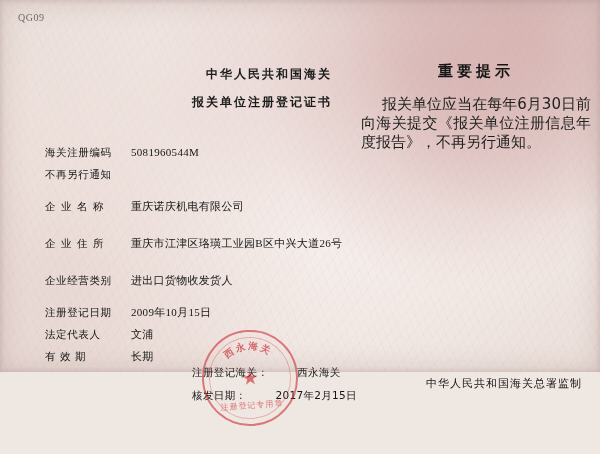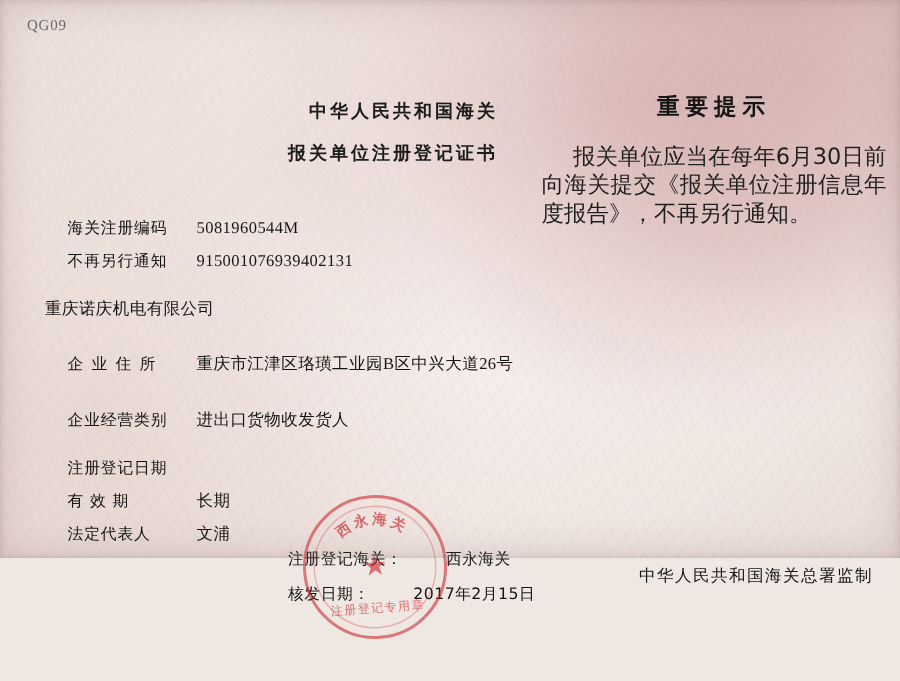--- a/index.html
+++ b/index.html
@@ -156,49 +156,50 @@
 
     <div class="fields">
 
       <div class="field">
         <div class="f-label">海关注册编码</div>
         <div class="f-value">5081960544M</div>
       </div>
 
       <div class="field gap">
         <div class="f-label">不再另行通知</div>
-        <div class="f-value">915001076939402131</div>
       </div>
 
       <div class="field biggap">
+        <div class="f-label spread">企业名称</div>
         <div class="f-value">重庆诺庆机电有限公司</div>
       </div>
 
       <div class="field biggap">
         <div class="f-label spread">企业住所</div>
         <div class="f-value">重庆市江津区珞璜工业园B区中兴大道26号</div>
       </div>
 
       <div class="field gap">
         <div class="f-label">企业经营类别</div>
         <div class="f-value">进出口货物收发货人</div>
       </div>
 
       <div class="field">
         <div class="f-label">注册登记日期</div>
+        <div class="f-value">2009年10月15日</div>
+      </div>
+
+      <div class="field">
+        <div class="f-label">法定代表人</div>
+        <div class="f-value">文浦</div>
       </div>
 
       <div class="field">
         <div class="f-label">有 效 期</div>
         <div class="f-value">长期</div>
-      </div>
-
-      <div class="field">
-        <div class="f-label">法定代表人</div>
-        <div class="f-value">文浦</div>
       </div>
 
     </div>
 
     <div class="sign-left">
       <div class="sign-row">
         <span class="s-label">注册登记海关：</span>
         <span class="s-value">西永海关</span>
       </div>
       <div class="sign-row">

